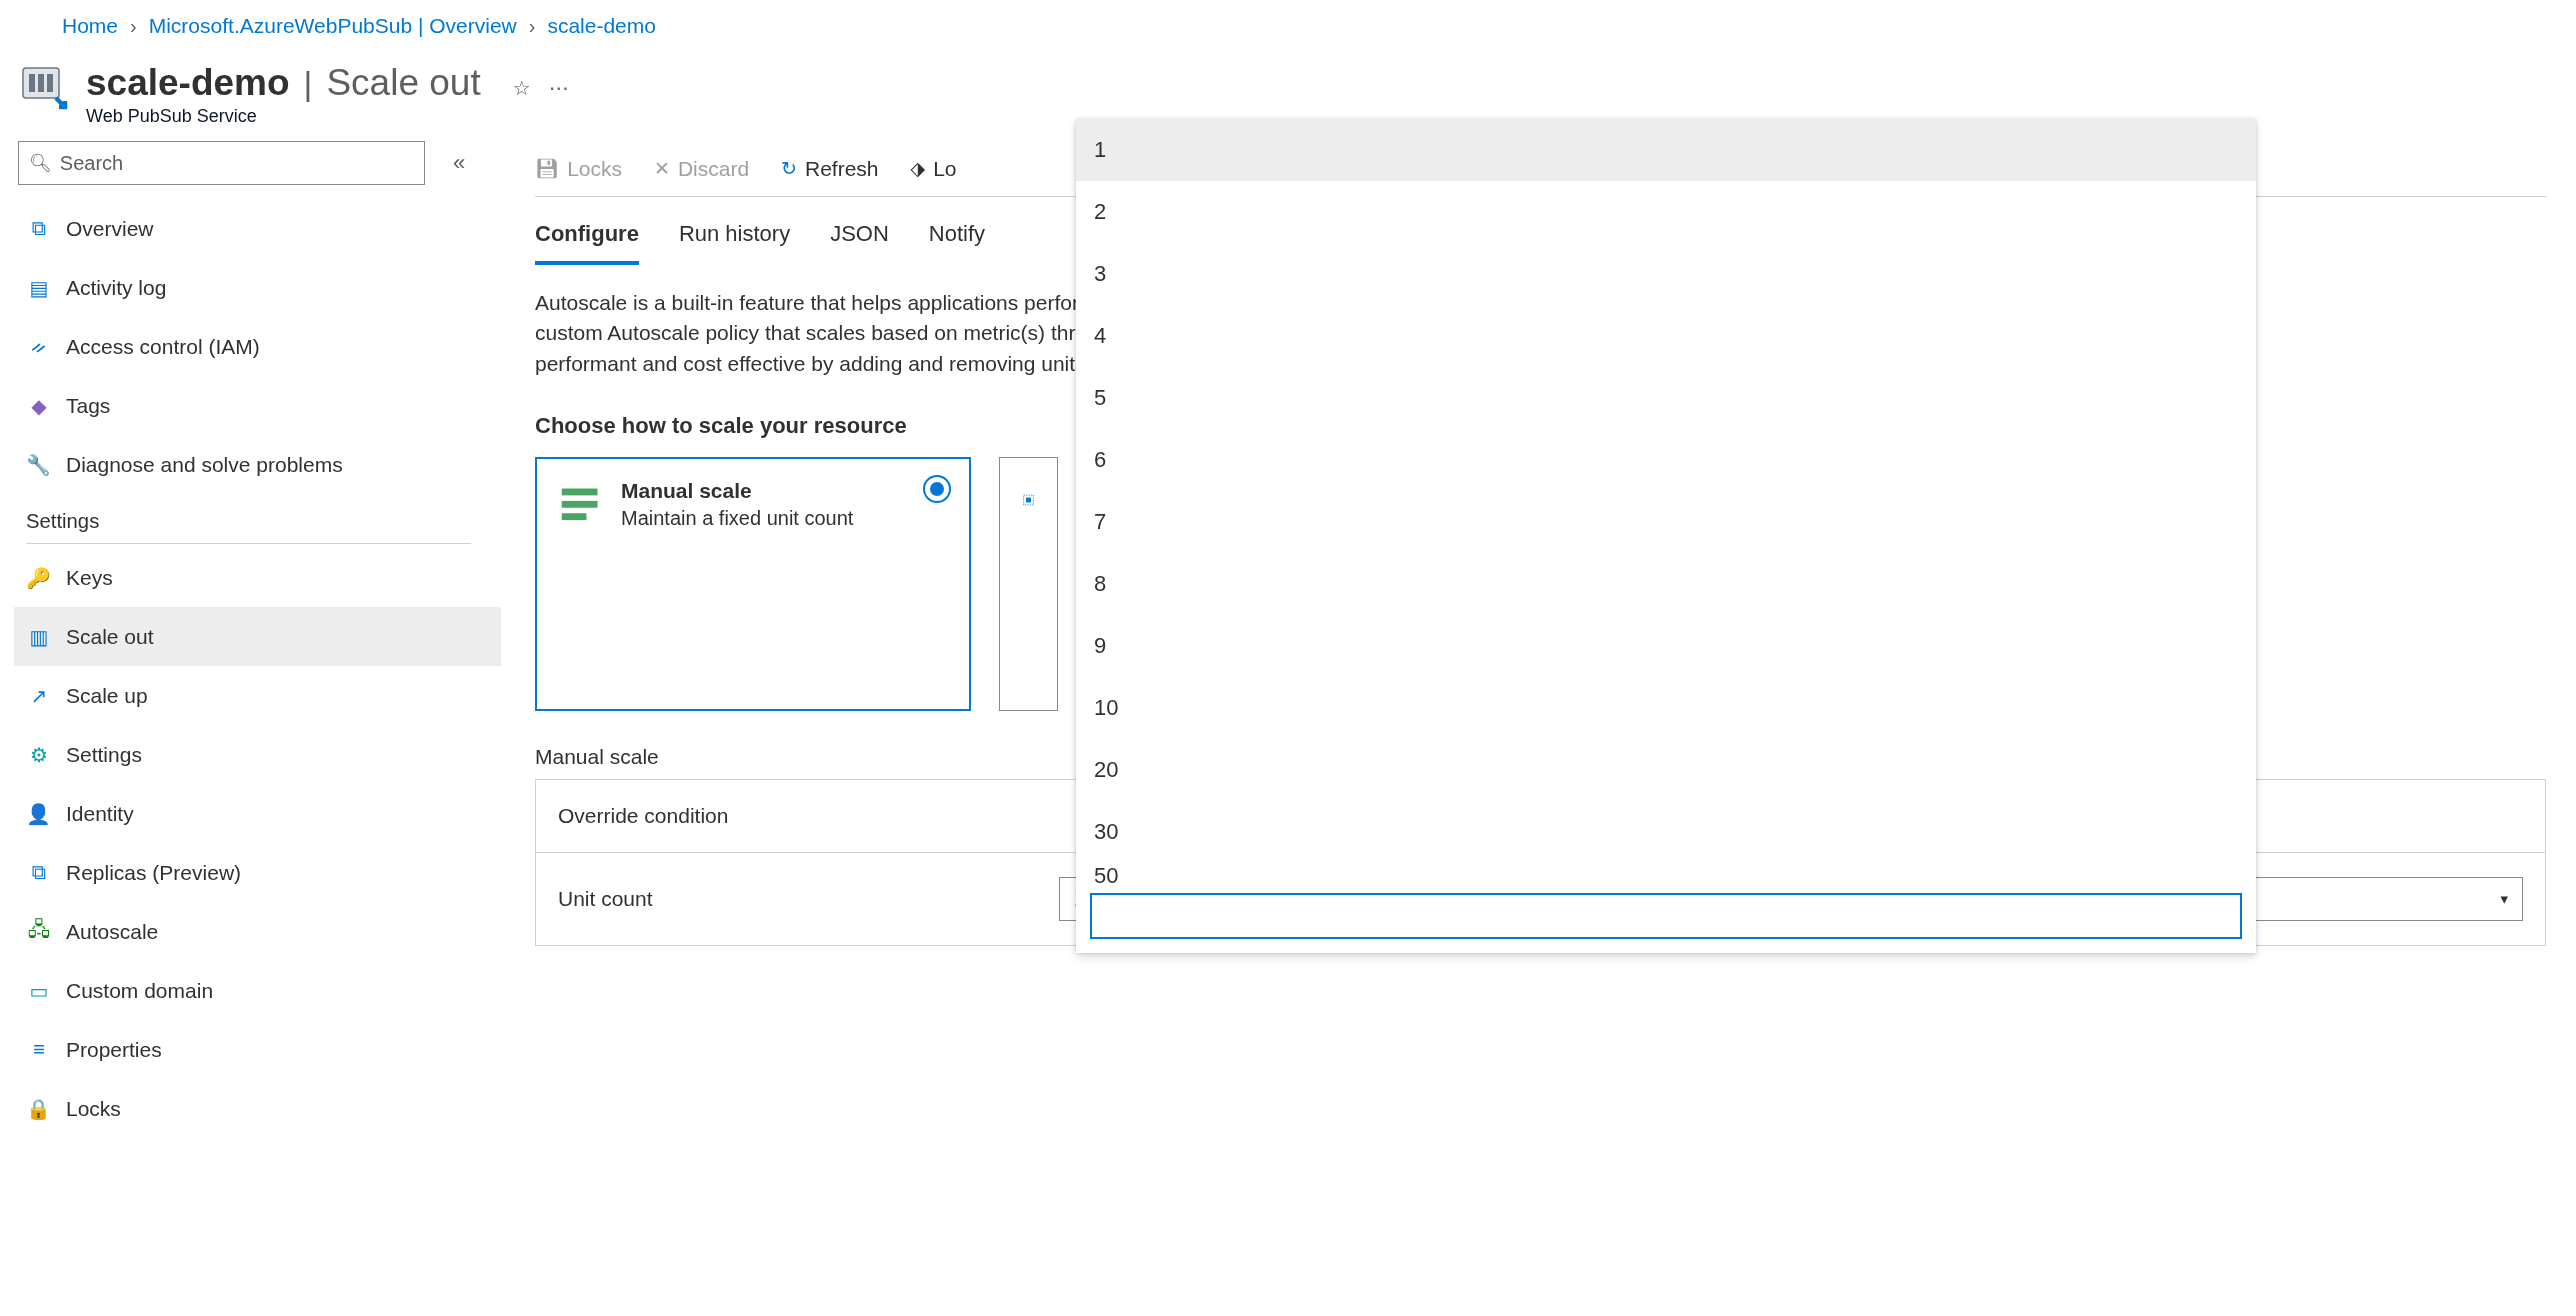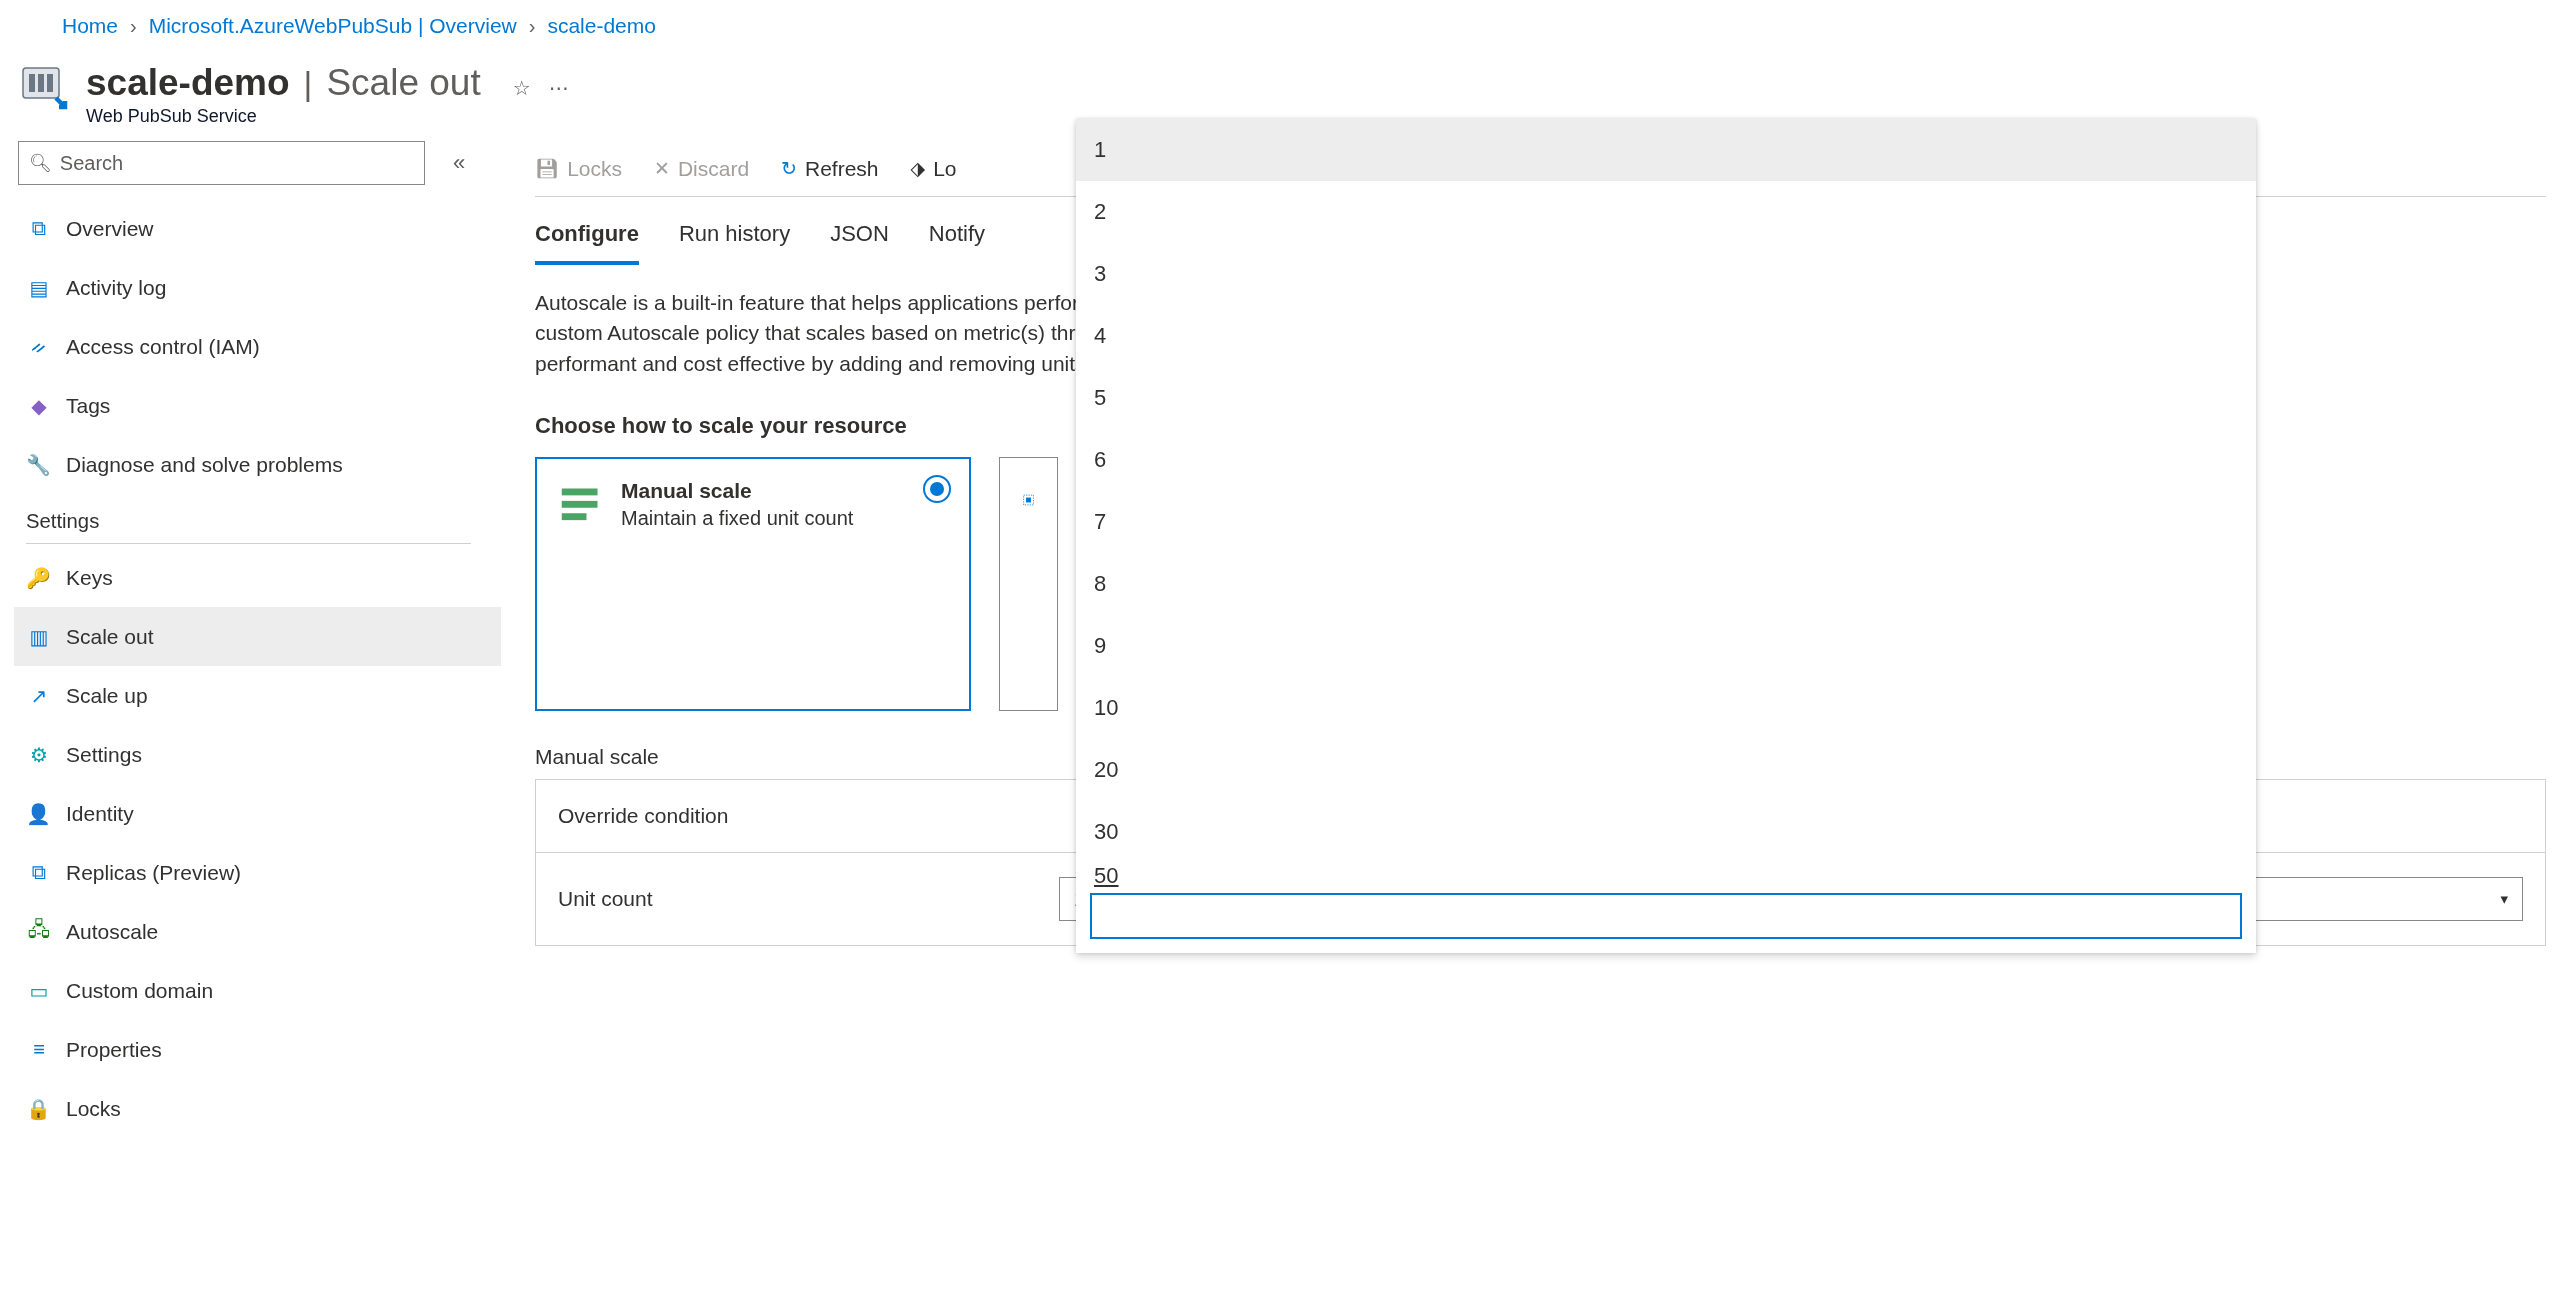--- a/index.html
+++ b/index.html
@@ -189,21 +189,21 @@
     overflow: hidden;
   }
   .dd-option {
     height: 62px;
     display: flex; align-items: center;
     padding: 0 18px;
     font-size: 22px;
     cursor: pointer;
   }
   .dd-option.selected { background: #ededed; }
-  .dd-option.clip { height: 30px; align-items: flex-start; overflow: hidden; text-decoration: underline;}
+  .dd-option.clip { height: 30px; align-items: flex-start; overflow: hidden;}
   .dd-search {
     margin: 0 14px 14px 14px;
     height: 46px;
     border: 2px solid #0078d4;
     display: flex; align-items: center;
     padding: 0 8px;
   }
   .dd-search input {
     border: none; outline: none; width: 100%; font-size: 20px;
     caret-color: #323130;

